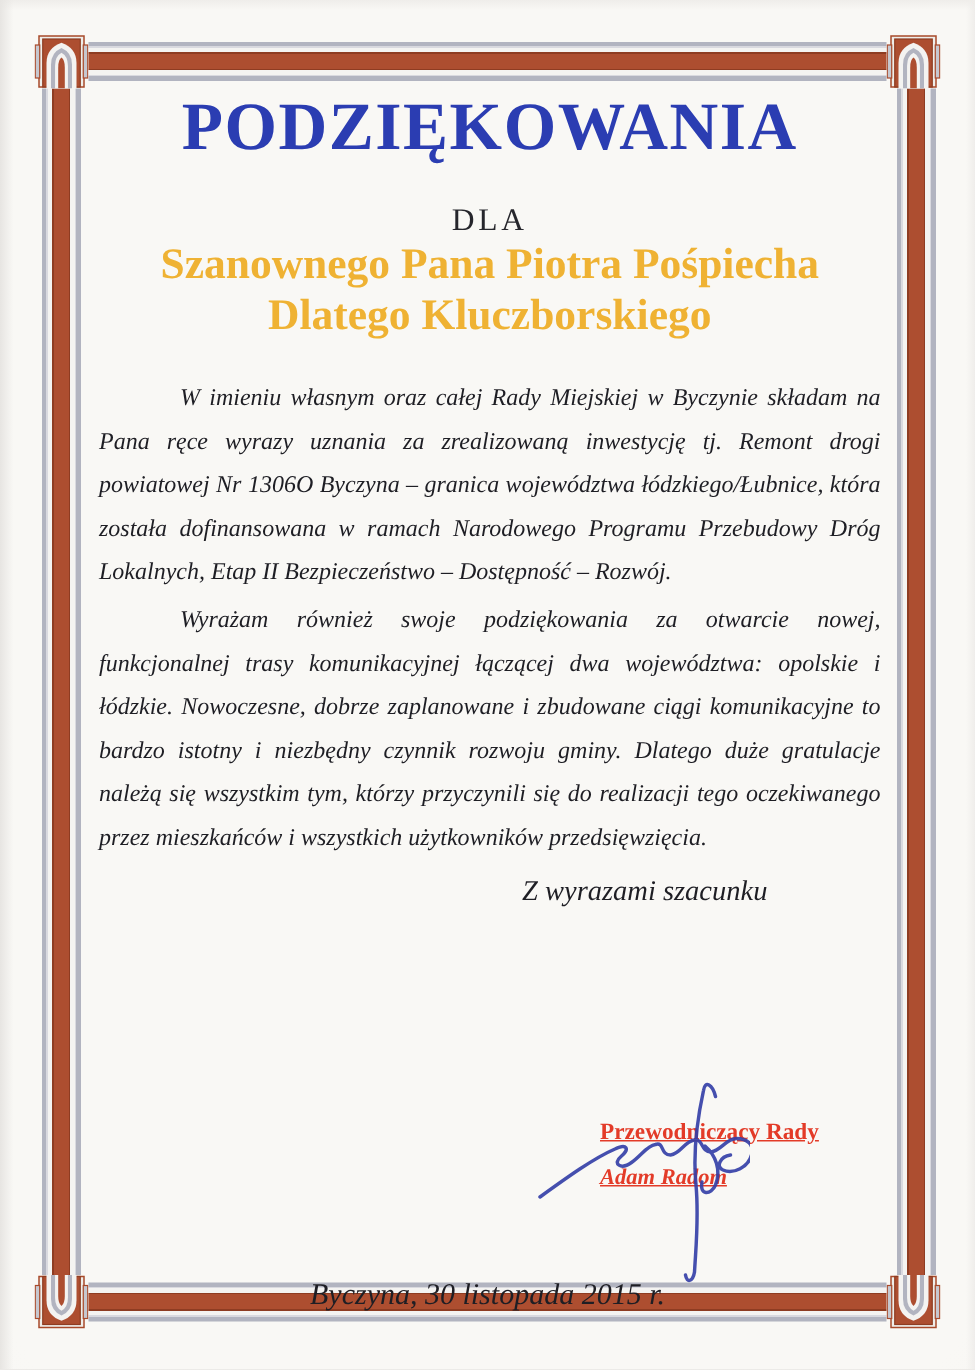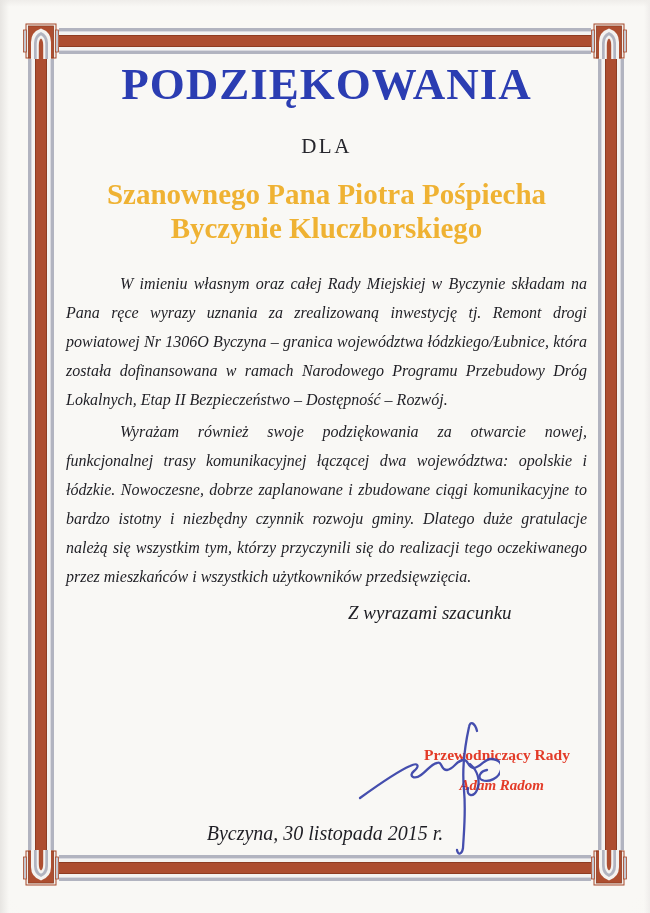--- a/index.html
+++ b/index.html
@@ -67,21 +67,20 @@
     letter-spacing:1px;
     color:#2b3db2;
   }
   .dla{
     margin-top:27px;
     text-align:center;
     font-size:21px;letter-spacing:2.5px;
     color:#26262c;
   }
   .recipient{
-    margin-top:18px;
     text-align:center;
     font-size:29px;line-height:34px;
     font-weight:bold;
     color:#efb233;
   }
   .body-text{
     margin-top:24px;
     font-style:italic;
     font-size:16px;line-height:29px;
     text-align:justify;
@@ -90,32 +89,33 @@
   .body-text p{margin:0 0 3px;text-indent:54px;}
   .closing{
     margin-top:11px;
     padding-left:282px;
     font-style:italic;
     font-size:19px;
     color:#1e1e24;
   }
 
   .signer{
-    position:absolute;left:424px;top:746px;width:120px;
-    text-align:right;
+    position:absolute;left:400px;top:746px;width:120px;
+    text-align:left;
     color:#e33b28;
+    text-decoration:underline;
   }
   .signer-title{font-size:15.5px;font-weight:bold;white-space:nowrap;}
   .signer-name{margin-top:13px;font-size:15px;font-weight:bold;font-style:italic;white-space:nowrap;}
 
   .signature-ink{position:absolute;left:330px;top:685px;width:170px;height:180px;}
   .signature-ink svg{display:block;width:170px;height:180px;}
 
   .place-date{
-    position:absolute;left:0;right:0;top:822px;
+    position:absolute;left:0;right:0;top:852px;
     text-align:center;
     font-style:italic;
     font-size:20px;
     color:#1e1e24;
   }
 </style>
 </head>
 <body>
 
 <div class="page">
@@ -172,21 +172,21 @@
       <path d="M13.7 36 L13.7 21 Q13.7 14.5 18 12.2 Q22.3 14.5 22.3 21 L22.3 36 Z" fill="#f4f3f1"></path>
       <path d="M15.8 36 L15.8 22 Q15.8 17 18 15.4 Q20.2 17 20.2 22 L20.2 36 Z" fill="#ad4e30"></path>
     </svg>
   </div>
 
   <div class="content">
     <div class="title">PODZIĘKOWANIA</div>
     <div class="dla">DLA</div>
     <div class="recipient">
       <div>Szanownego Pana Piotra Pośpiecha</div>
-      <div>Byczynie Kluczborskiego</div>
+      <div>Dlatego Kluczborskiego</div>
     </div>
     <div class="body-text">
       <p>W imieniu własnym oraz całej Rady Miejskiej w Byczynie składam na Pana ręce wyrazy uznania za zrealizowaną inwestycję tj. Remont drogi powiatowej Nr 1306O Byczyna – granica województwa łódzkiego/Łubnice, która została dofinansowana w ramach Narodowego Programu Przebudowy Dróg Lokalnych, Etap II Bezpieczeństwo – Dostępność – Rozwój.</p>
       <p>Wyrażam również swoje podziękowania za otwarcie nowej, funkcjonalnej trasy komunikacyjnej łączącej dwa województwa: opolskie i łódzkie. Nowoczesne, dobrze zaplanowane i zbudowane ciągi komunikacyjne to bardzo istotny i niezbędny czynnik rozwoju gminy. Dlatego duże gratulacje należą się wszystkim tym, którzy przyczynili się do realizacji tego oczekiwanego przez mieszkańców i wszystkich użytkowników przedsięwzięcia.</p>
     </div>
     <div class="closing">Z wyrazami szacunku</div>
   </div>
 
   <div class="signer">
     <div class="signer-title">Przewodniczący Rady</div>

